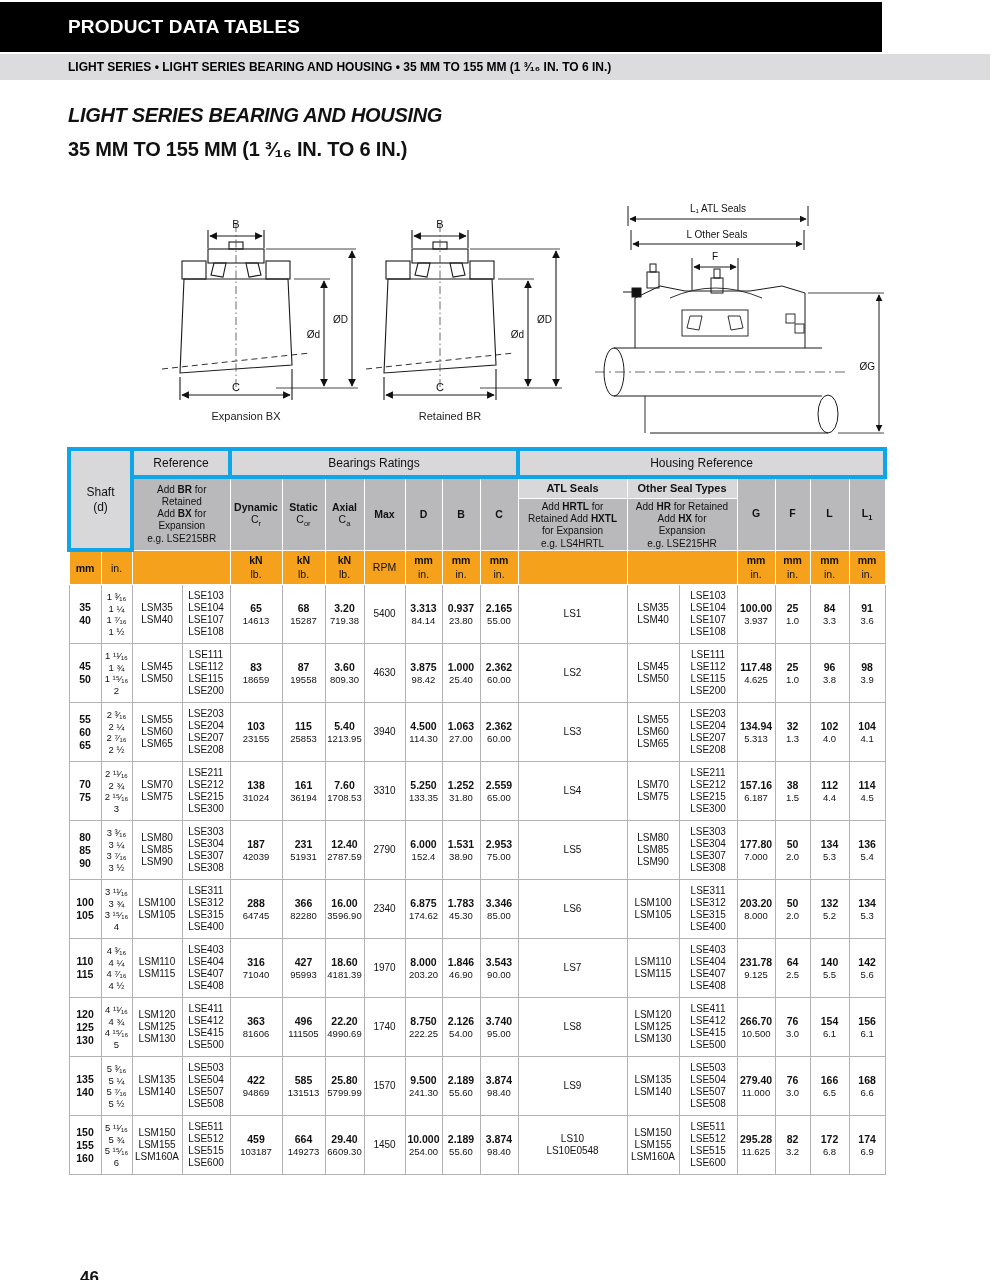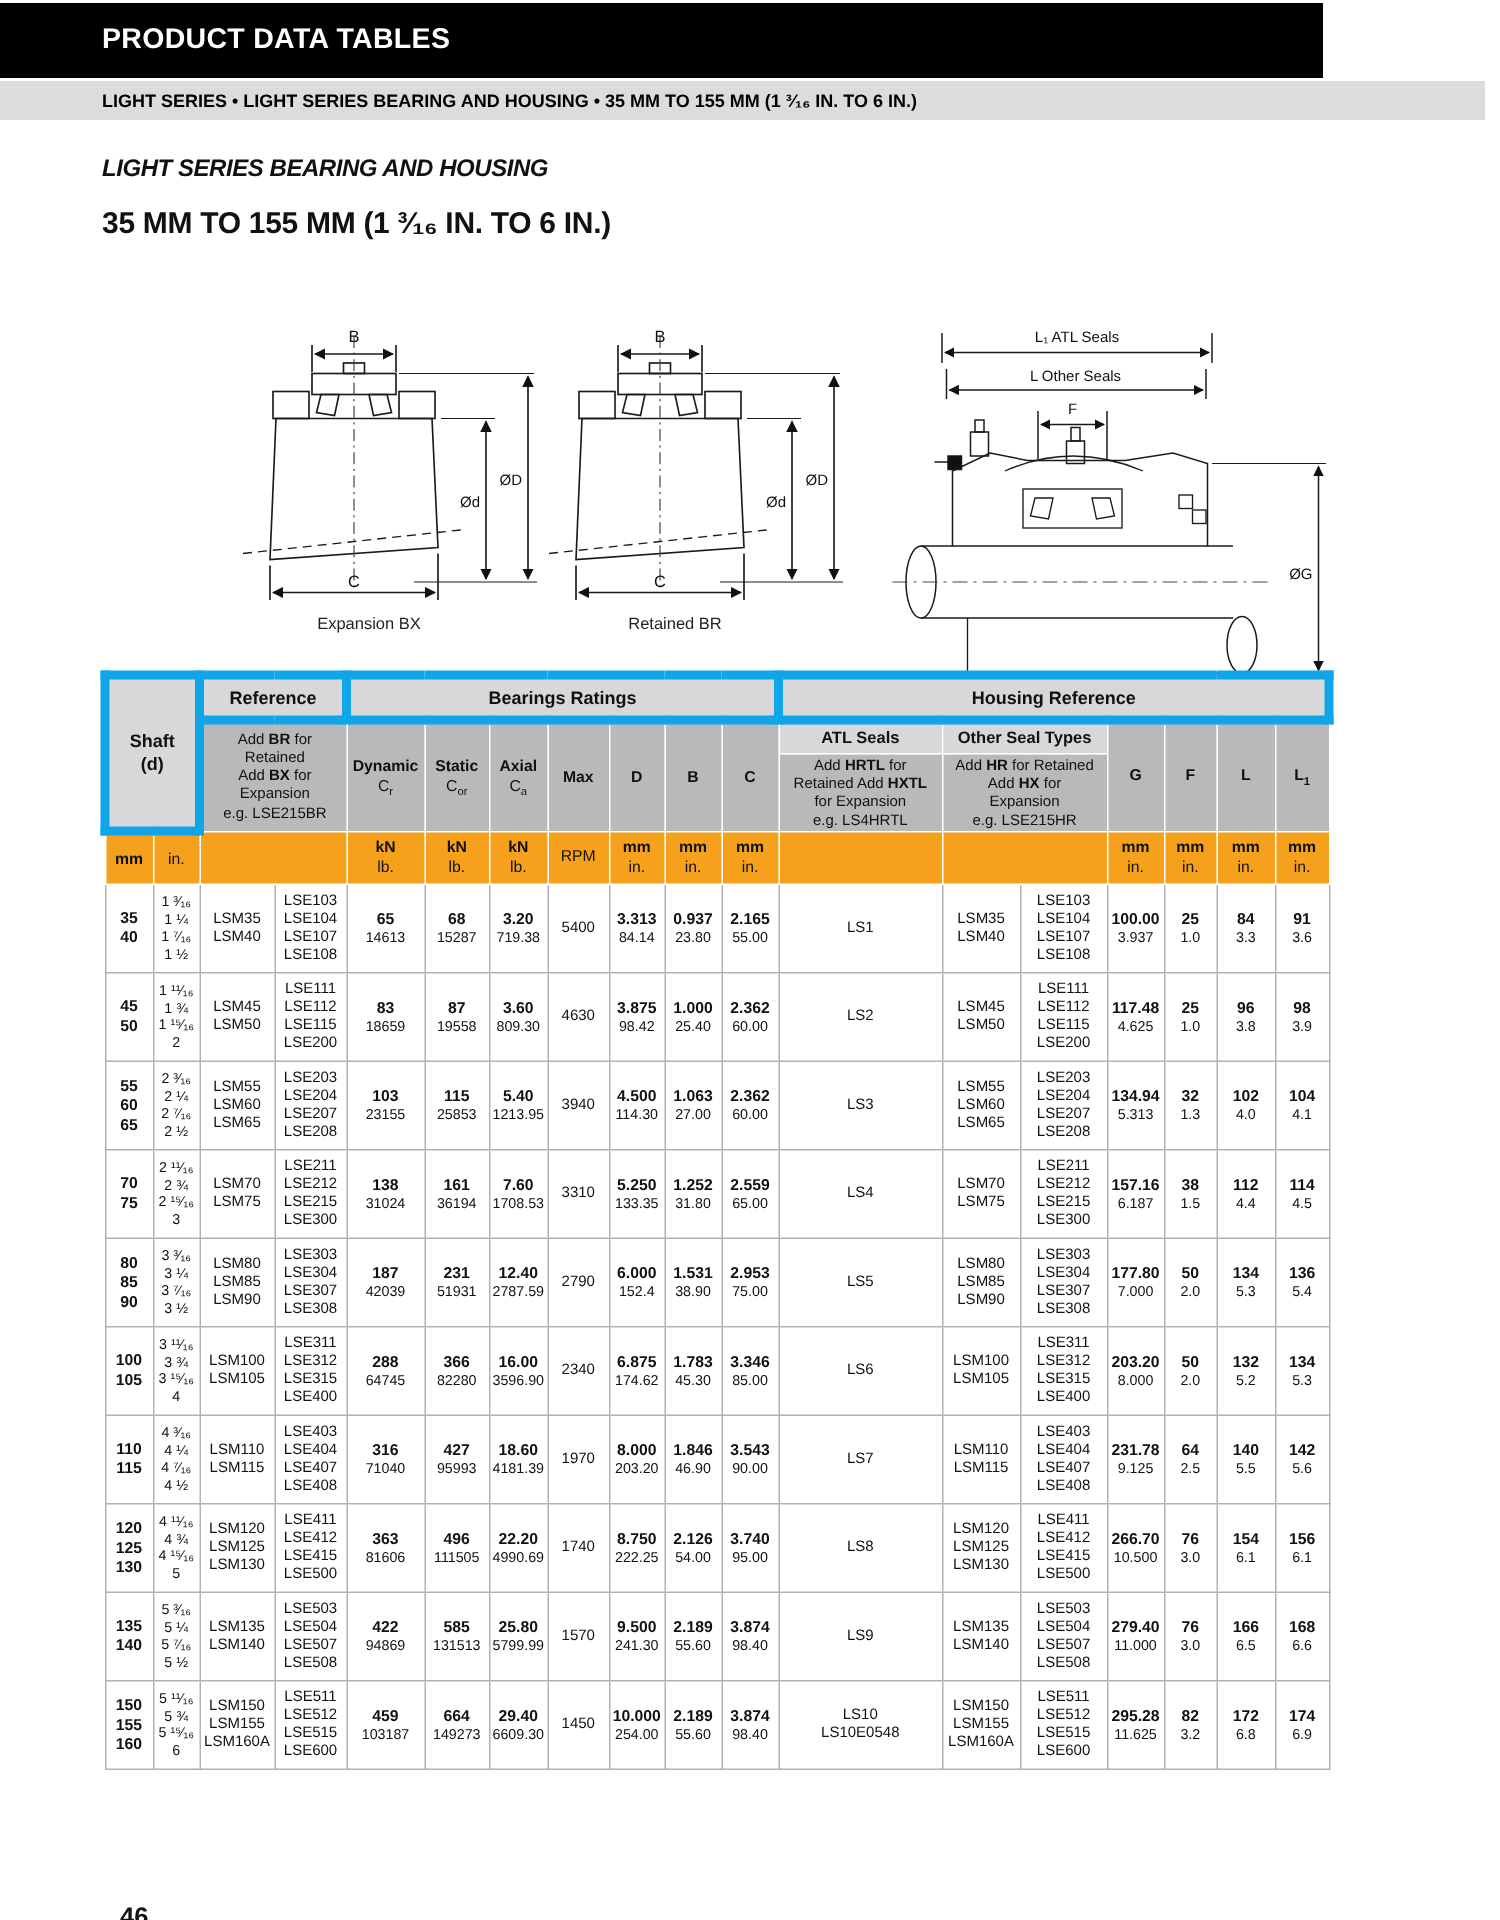--- a/index.html
+++ b/index.html
@@ -7,34 +7,34 @@
     width:1000px;height:1280px;position:relative;background:#fff;
     font-family:"Liberation Sans",sans-serif;color:#111;
     -webkit-font-smoothing:antialiased;
   }
   
   .band-black{position:absolute;left:0;top:2px;width:882px;height:50px;background:#000;}
   .band-black .t{position:absolute;left:68px;top:14px;color:#fff;font-size:19px;font-weight:bold;letter-spacing:.2px;}
   .band-gray{position:absolute;left:0;top:54px;width:990px;height:26px;background:#dcdcde;}
   .band-gray .t{position:absolute;left:68px;top:6px;color:#000;font-size:12px;font-weight:bold;}
   
-  .page-title{position:absolute;left:68px;top:104px;font-size:16px;font-weight:bold;font-style:italic;letter-spacing:-.3px;}
+  .page-title{position:absolute;left:68px;top:104px;font-size:20px;font-weight:bold;font-style:italic;letter-spacing:-.3px;}
   .page-subtitle{position:absolute;left:68px;top:138px;font-size:20px;font-weight:bold;letter-spacing:-.2px;}
   
   .fig{position:absolute;}
   .fig svg{display:block;}
   .fig .cap{width:100%;text-align:center;font-size:11px;color:#222;margin-top:2px;}
   svg text{font-family:"Liberation Sans",sans-serif;font-size:11px;fill:#111;}
   svg .small{font-size:10px;}
   
   .tbl-wrap{position:absolute;left:67px;top:447px;}
   table.data-table{border-collapse:collapse;table-layout:fixed;width:816px;border-top:2px solid #57575a;}
   .data-table th,.data-table td{padding:0;margin:0;text-align:center;vertical-align:middle;}
   
-  .hA{background:#d8d8da;border:6px solid #0ea5e9;font-weight:bold;font-size:12px;height:24px;}
+  .hA{background:#d8d8da;border:4px solid #0ea5e9;font-weight:normal;font-size:12px;height:24px;}
   .shaft-cell{white-space:pre-line;line-height:1.25;}
   .hB{background:#b9b9bb;border:1px solid #fff;height:70px;font-size:10px;}
   .hB .l1{font-weight:bold;font-size:10.5px;line-height:1.2;}
   .hB .l2{font-weight:normal;font-size:10.5px;line-height:1.2;}
   .hB sub{font-size:7.5px;}
   .note{font-size:10px;line-height:1.22;font-weight:normal;}
   .note b{font-weight:bold;}
   .stack{vertical-align:top;}
   .stack .strip{background:#d8d8da;font-weight:bold;font-size:11px;height:19px;line-height:19px;border-bottom:1px solid #fff;}
   .stack .note{padding-top:2px;}
@@ -147,21 +147,21 @@
       <line x1="56" y1="197" x2="164" y2="197" marker-start="url(#ax2)" marker-end="url(#ax2)"></line>
     </g>
     <text x="110" y="30" text-anchor="middle">B</text>
     <text x="222" y="125" text-anchor="end" class="small">ØD</text>
     <text x="194" y="140" text-anchor="end" class="small">Ød</text>
     <text x="110" y="193" text-anchor="middle">C</text>
   </svg>
   <div class="cap">Retained BR</div>
 </div>
 
-<div class="fig" style="left:590px;top:214px;width:330px;">
+<div class="fig" style="left:590px;top:198px;width:330px;">
   <svg width="330" height="240" viewBox="0 0 330 240">
     <defs>
       <marker id="ax3" viewBox="0 0 10 10" refX="9" refY="5" markerWidth="7" markerHeight="7" orient="auto-start-reverse">
         <path d="M0,0 L10,5 L0,10 z" fill="#111"></path>
       </marker>
     </defs>
     <g stroke="#1a1a1a" stroke-width="1" fill="none">
 
       <line x1="38" y1="8" x2="38" y2="28"></line>
         <line x1="218" y1="8" x2="218" y2="28"></line>

